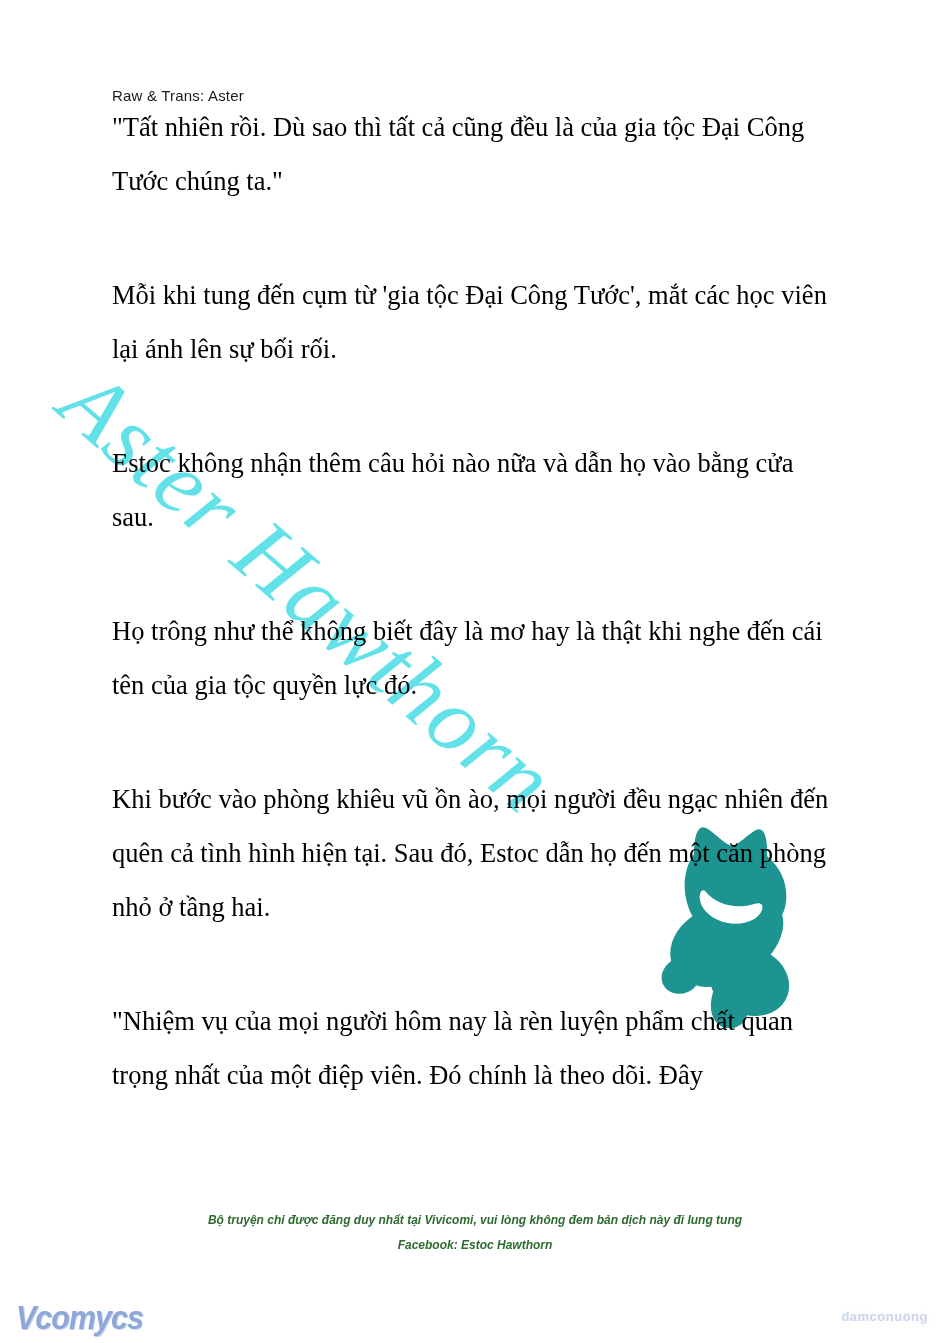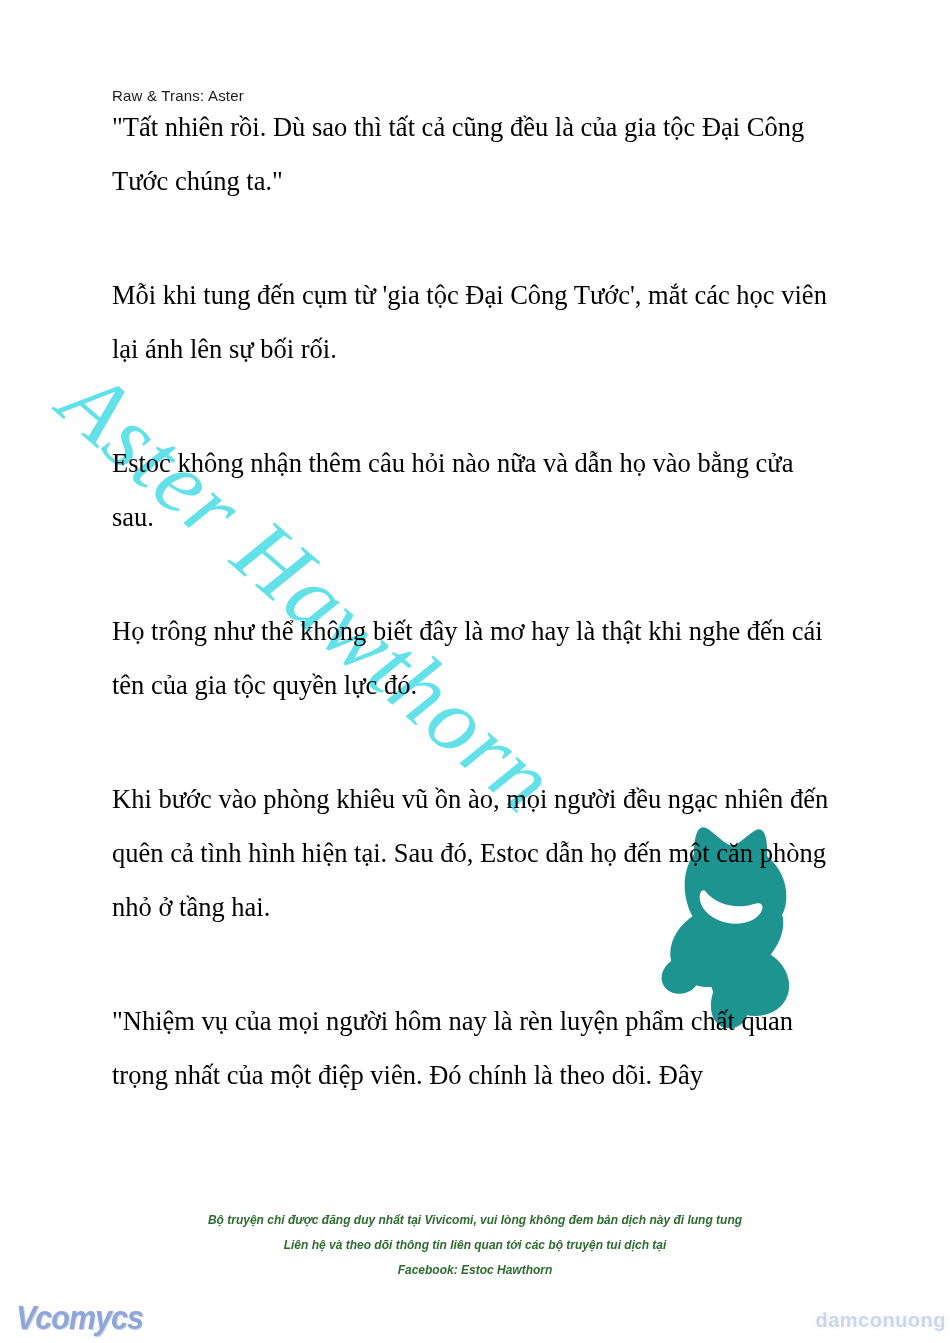--- a/index.html
+++ b/index.html
@@ -115,24 +115,24 @@
     font-size: 33px;
     letter-spacing: -1px;
     color: #8fa6d8;
     text-shadow: 1px 1px 0 #c3d0ea;
     transform: scaleX(0.92);
     transform-origin: left center;
     user-select: none;
   }
   #corner-tag {
     position: absolute;
-    right: 4px;
+    right: 22px;
     top: 14px;
     font-family: "Liberation Sans", "DejaVu Sans", sans-serif;
-    font-size: 20px;
+    font-size: 13px;
     font-weight: bold;
     letter-spacing: 0.5px;
     color: #cbd6e8;
     text-shadow: 0 0 3px #ffffff, 0 0 6px #e8eef8;
     user-select: none;
   }
 </style>
 </head>
 <body>
 
@@ -195,21 +195,20 @@
     <p class="para">"Tất nhiên rồi. Dù sao thì tất cả cũng đều là của gia tộc Đại Công Tước chúng ta."</p>
     <p class="para">Mỗi khi tung đến cụm từ 'gia tộc Đại Công Tước', mắt các học viên lại ánh lên sự bối rối.</p>
     <p class="para">Estoc không nhận thêm câu hỏi nào nữa và dẫn họ vào bằng cửa sau.</p>
     <p class="para">Họ trông như thể không biết đây là mơ hay là thật khi nghe đến cái tên của gia tộc quyền lực đó.</p>
     <p class="para">Khi bước vào phòng khiêu vũ ồn ào, mọi người đều ngạc nhiên đến quên cả tình hình hiện tại. Sau đó, Estoc dẫn họ đến một căn phòng nhỏ ở tầng hai.</p>
     <p class="para">"Nhiệm vụ của mọi người hôm nay là rèn luyện phẩm chất quan trọng nhất của một điệp viên. Đó chính là theo dõi. Đây</p>
   </div>
 
   <div id="footer-notice">
     <span class="fline">Bộ truyện chỉ được đăng duy nhất tại Vivicomi, vui lòng không đem bản dịch này đi lung tung</span>
-    <span class="fline">Liên hệ và theo dõi thông tin liên quan tới các bộ truyện tui dịch tại</span>
     <span class="fline">Facebook: Estoc Hawthorn</span>
   </div>
 
   <div id="bottom-bar">
     <div id="site-logo">Vcomycs</div>
     <div id="corner-tag">damconuong</div>
   </div>
 
 </div>
 

